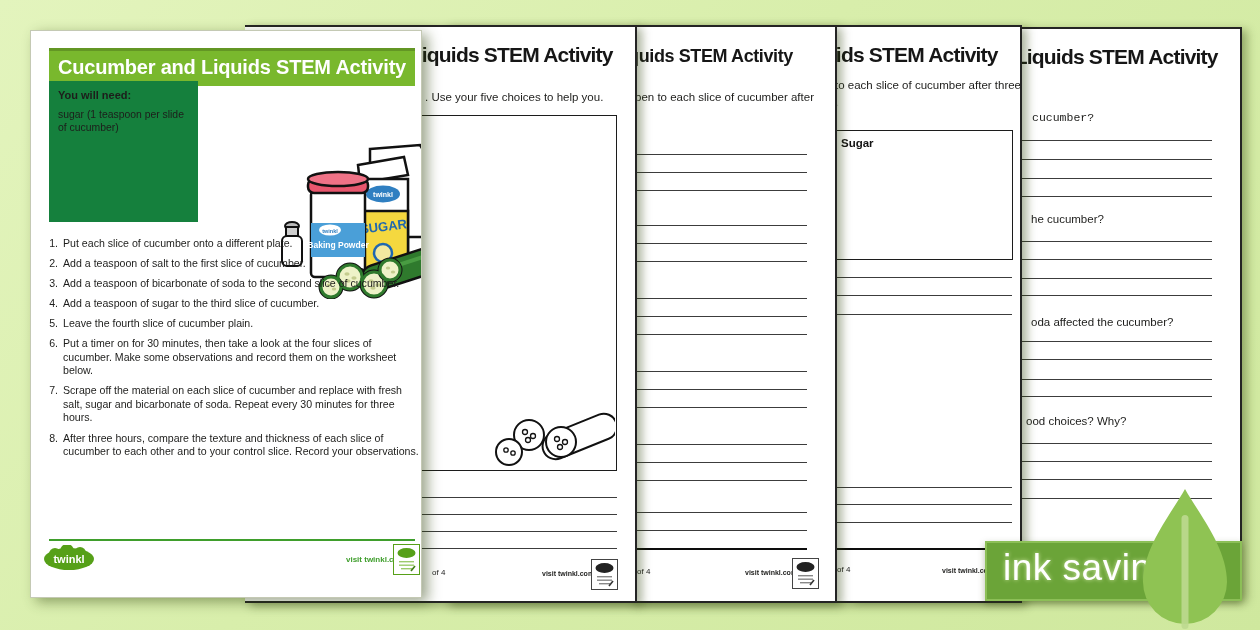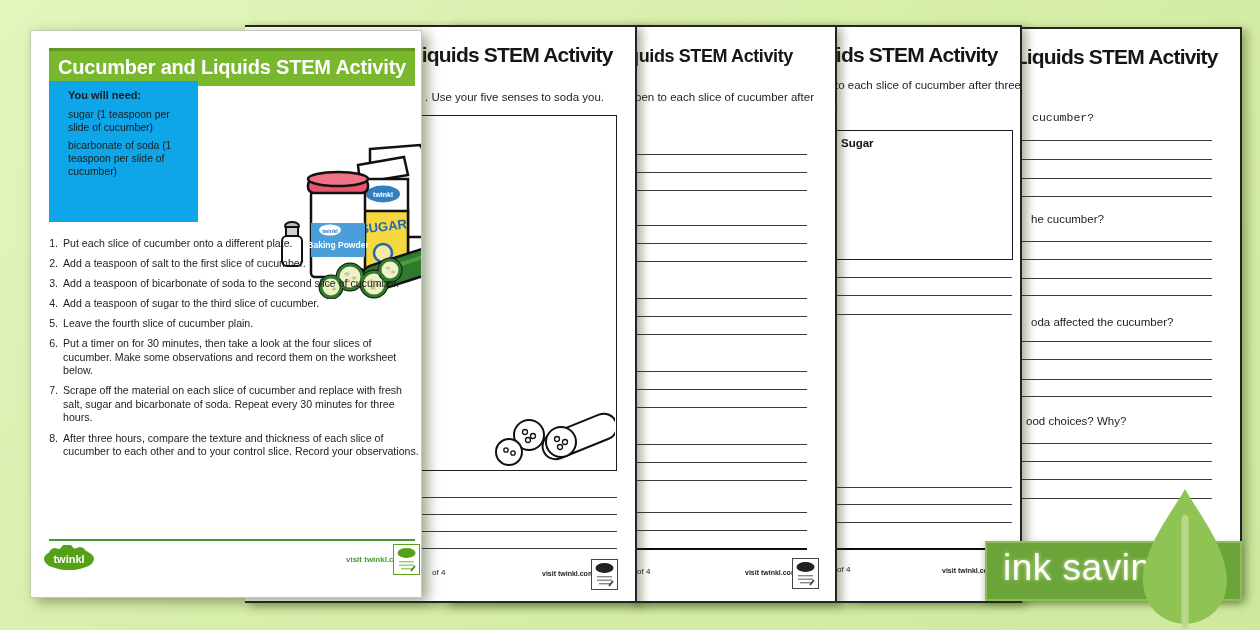--- a/index.html
+++ b/index.html
@@ -13,22 +13,22 @@
     border:1px solid #c4c9b4;box-shadow:6px 4px 12px rgba(45,65,10,0.45);}
   #page2{left:245px;top:25px;width:390px;height:574px;z-index:40;}
   #page3{left:445px;top:25px;width:390px;height:574px;z-index:30;}
   #page4{left:630px;top:25px;width:390px;height:574px;z-index:20;}
   #page5{left:850px;top:27px;width:390px;height:568px;z-index:10;}
 
   .banner{position:absolute;left:18px;top:17px;width:366px;height:38px;
     background:#79b82d;box-shadow:inset 0 3px 0 rgba(0,0,0,0.18);
     color:#fff;font-weight:800;font-size:20px;letter-spacing:-0.2px;
     line-height:38px;text-align:center;}
-  .need-box{position:absolute;background:#0ea5e9;color:#1d1d1b;
-    font-size:10.4px;line-height:1.25;padding:8px 19px;box-sizing:border-box;}
+  .need-box{position:absolute;background:#15803d;color:#1d1d1b;
+    font-size:10.4px;line-height:1.25;padding:8px 9px;box-sizing:border-box;}
   .need-box p{margin:0 0 5px 0;}
   .need-heading{font-weight:800;font-size:11px;margin:0 0 3px 0;}
   #instructions{position:absolute;left:10px;top:206px;width:378px;
     color:#1d1d1b;font-size:10.6px;line-height:1.28;}
   .instr-head{font-weight:800;font-size:11.5px;margin:0 0 4px 0;}
   .instr-item{display:flex;margin:0 0 6.5px 0;}
   .instr-item .num{width:17px;flex:none;text-align:right;padding-right:5px;}
   .instr-item .txt{flex:1;}
 
   .wtitle{position:absolute;left:0;right:0;text-align:center;font-weight:800;
@@ -151,21 +151,21 @@
         <rect x="5" y="16" width="15" height="1.4" fill="#888"></rect>
         <rect x="5" y="19.5" width="15" height="1.4" fill="#888"></rect>
         <rect x="7" y="23" width="11" height="1.4" fill="#888"></rect>
         <path d="M17 26 l4 -5" stroke="#333" stroke-width="1.6" fill="none"></path>
       </svg>
     </div>
   </div>
 
   <div id="page2" class="sheet back-sheet">
     <div class="wtitle big">Cucumber and Liquids STEM Activity</div>
-    <div class="frag" style="left:180px;top:64px;">. Use your five senses to soda you.</div>
+    <div class="frag" style="left:180px;top:64px;">. Use your five choices to help you.</div>
     <div class="wbox" style="left:20px;top:88px;width:352px;height:356px;"></div>
     <svg style="position:absolute;left:238px;top:382px;" width="132" height="60" viewBox="0 0 132 60">
       <g transform="rotate(-22 98 28)">
         <rect x="58" y="14" width="78" height="26" rx="13" fill="#fff" stroke="#111" stroke-width="2"></rect>
       </g>
       <circle cx="46" cy="26" r="15" fill="#fff" stroke="#111" stroke-width="2"></circle>
       <circle cx="78" cy="33" r="15" fill="#fff" stroke="#111" stroke-width="2"></circle>
       <circle cx="26" cy="43" r="13" fill="#fff" stroke="#111" stroke-width="2"></circle>
       <g fill="none" stroke="#111" stroke-width="1.3">
         <circle cx="42" cy="23" r="2.5"></circle>
@@ -194,21 +194,20 @@
       </svg>
     </div>
   </div>
 
   <div id="page1" class="sheet">
     <div class="banner">Cucumber and Liquids STEM Activity</div>
 
     <div class="need-box" style="left:18px;top:50px;width:149px;height:141px;">
       <p class="need-heading">You will need:</p>
       <p>sugar (1 teaspoon per slide of cucumber)</p>
-      <p>bicarbonate of soda (1 teaspoon per slide of cucumber)</p>
     </div>
 
     <svg style="position:absolute;left:243px;top:96px;" width="160" height="172" viewBox="0 0 160 172">
 
       <path d="M96 22 l50 -4 l6 10 v82 h-56 z" fill="#fff" stroke="#111" stroke-width="2.5"></path>
       <path d="M150 42 a26 26 0 1 1 -2 54" fill="none" stroke="#111" stroke-width="9"></path>
       <path d="M150 42 a26 26 0 1 1 -2 54" fill="none" stroke="#fff" stroke-width="5"></path>
 
       <g>
         <path d="M84 38 l46 -8 l4 18 l-48 8 z" fill="#fff" stroke="#111" stroke-width="2.5"></path>

